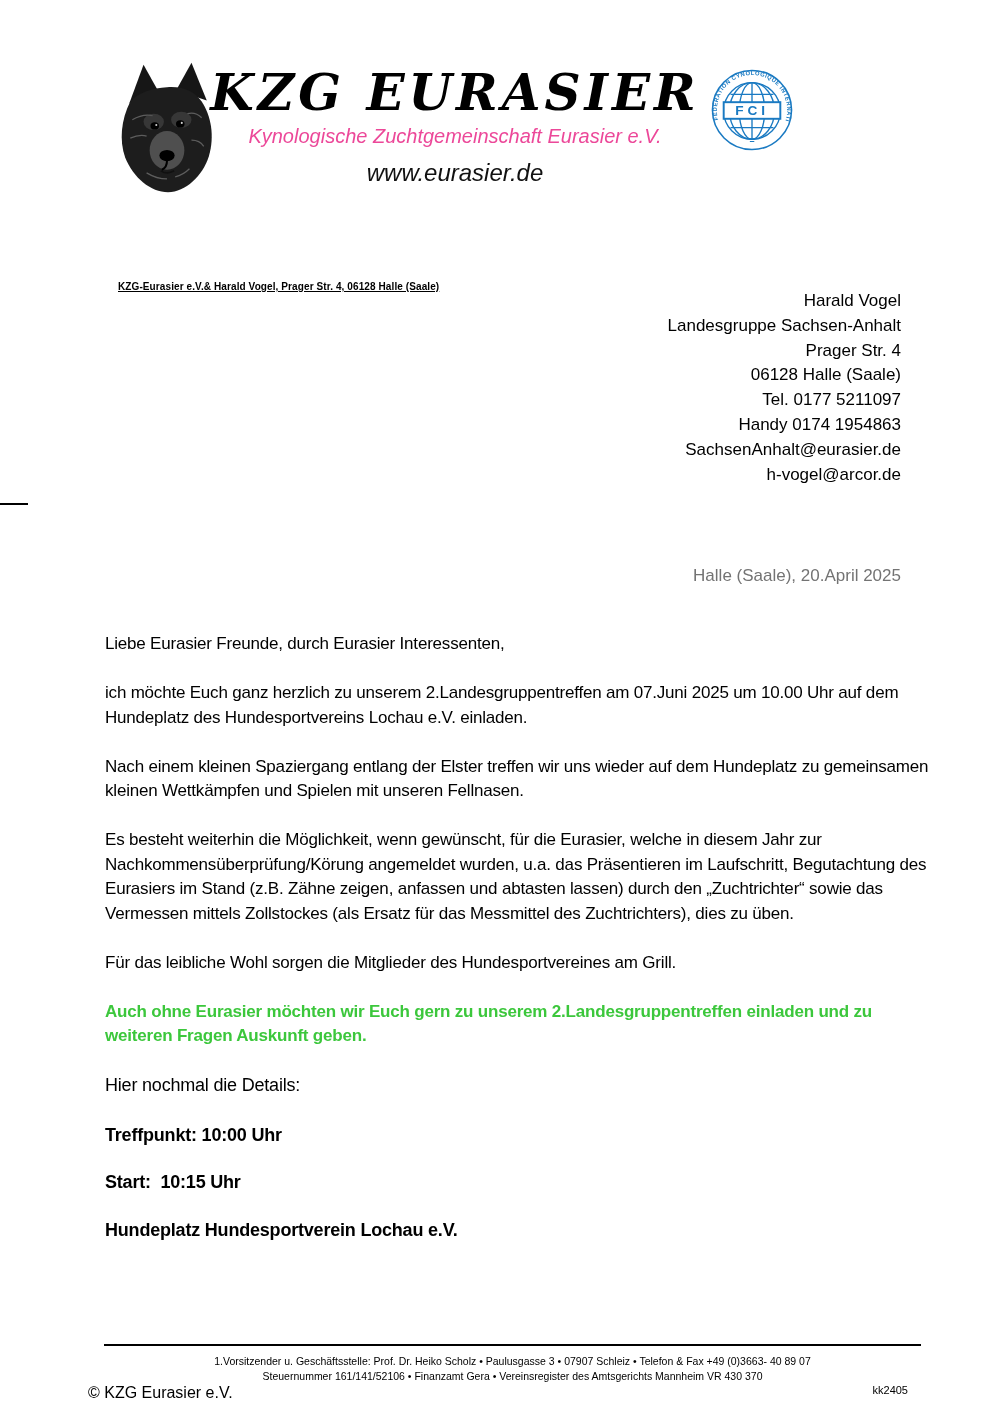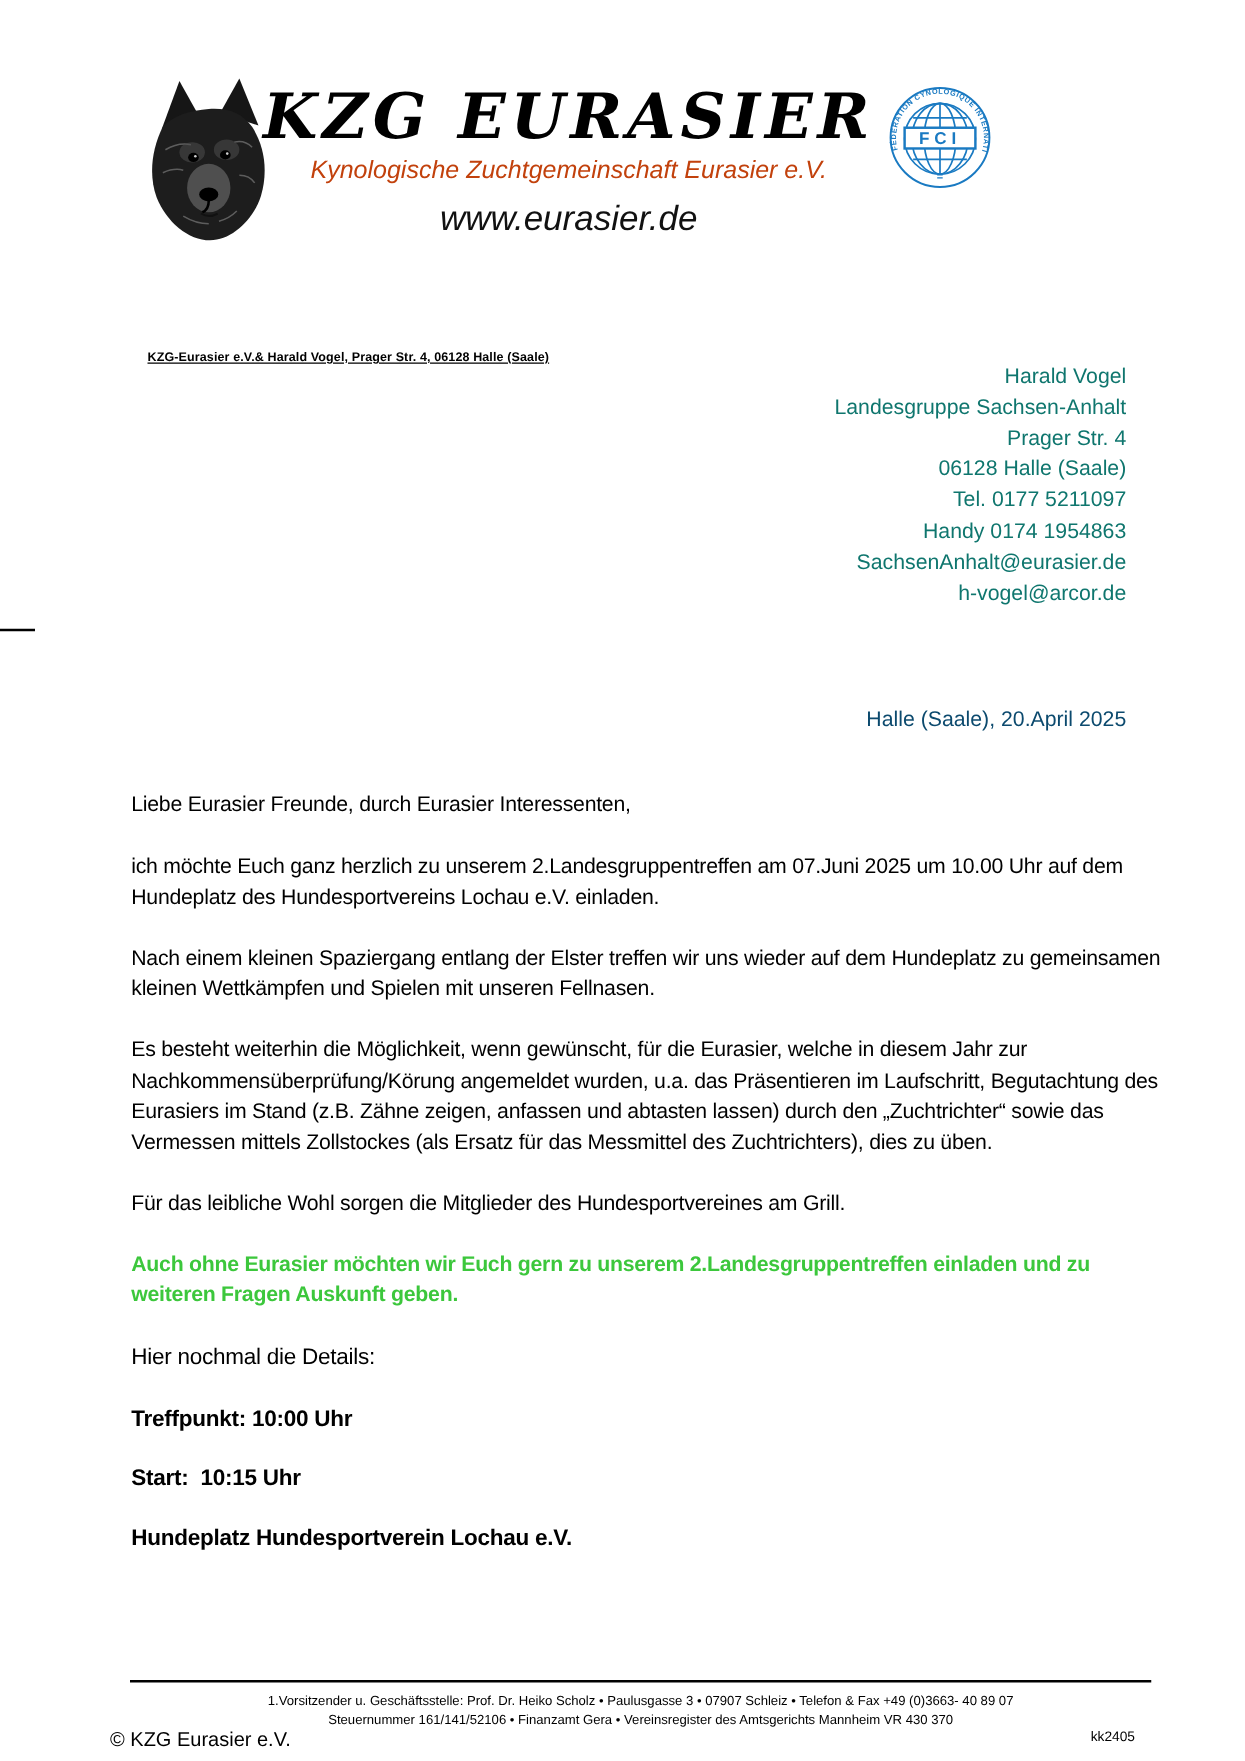--- a/index.html
+++ b/index.html
@@ -19,38 +19,38 @@
   .dog-logo { position: absolute; left: 116px; top: 28px; width: 102px; height: 138px; }
   .brand-block { position: absolute; left: 185px; top: 33px; width: 540px; text-align: center; }
   .brand-title {
     font-family: "DejaVu Serif", serif;
     font-style: italic; font-weight: bold;
     font-size: 50px; line-height: 56px; letter-spacing: 4px;
     white-space: nowrap; color: #000;
   }
   .brand-subtitle {
     font-style: italic; font-size: 20px; line-height: 24px;
-    margin-top: 3px; white-space: nowrap; color: #c2410c;
+    margin-top: 3px; white-space: nowrap; color: #ec4899;
   }
-  .brand-site { font-style: italic; font-size: 28px; margin-top: 11px; color: #111; }
+  .brand-site { font-style: italic; font-size: 24px; margin-top: 11px; color: #111; }
   .fci-logo { position: absolute; left: 711px; top: 36px; width: 82px; height: 84px; }
   .vdh-logo { position: absolute; left: 792px; top: 34px; width: 122px; height: 88px; }
 
   
   .sender-line {
     position: absolute; left: 118px; top: 249px;
     font-size: 10px; font-weight: 700; letter-spacing: 0.1px;
     text-decoration: underline; color: #000;
   }
   .recipient {
     position: absolute; right: 95px; top: 257px;
-    text-align: right; font-size: 17px; line-height: 24.8px; color: #0f766e;
+    text-align: right; font-size: 17px; line-height: 24.8px; color: #000000;
   }
   .fold-mark { position: absolute; left: 0; top: 471px; width: 28px; height: 2px; background: #000; }
-  .date-line { position: absolute; right: 95px; top: 534px; font-size: 17px; color: #0c4a6e; }
+  .date-line { position: absolute; right: 95px; top: 534px; font-size: 17px; color: #737373; }
 
   
   .body-text {
     position: absolute; left: 105px; top: 600px; width: 825px;
     font-size: 17px; line-height: 24.5px; letter-spacing: -0.2px; color: #000;
   }
   .body-text p { margin: 0 0 24.5px 0; }
   .green-block { margin: 0 0 24.5px 0; font-weight: 700; }
   .green-block div { color: var(--green, #3cc73c); }
   .details-heading { display: inline-block; font-size: 18px; margin-bottom: 25px; }

